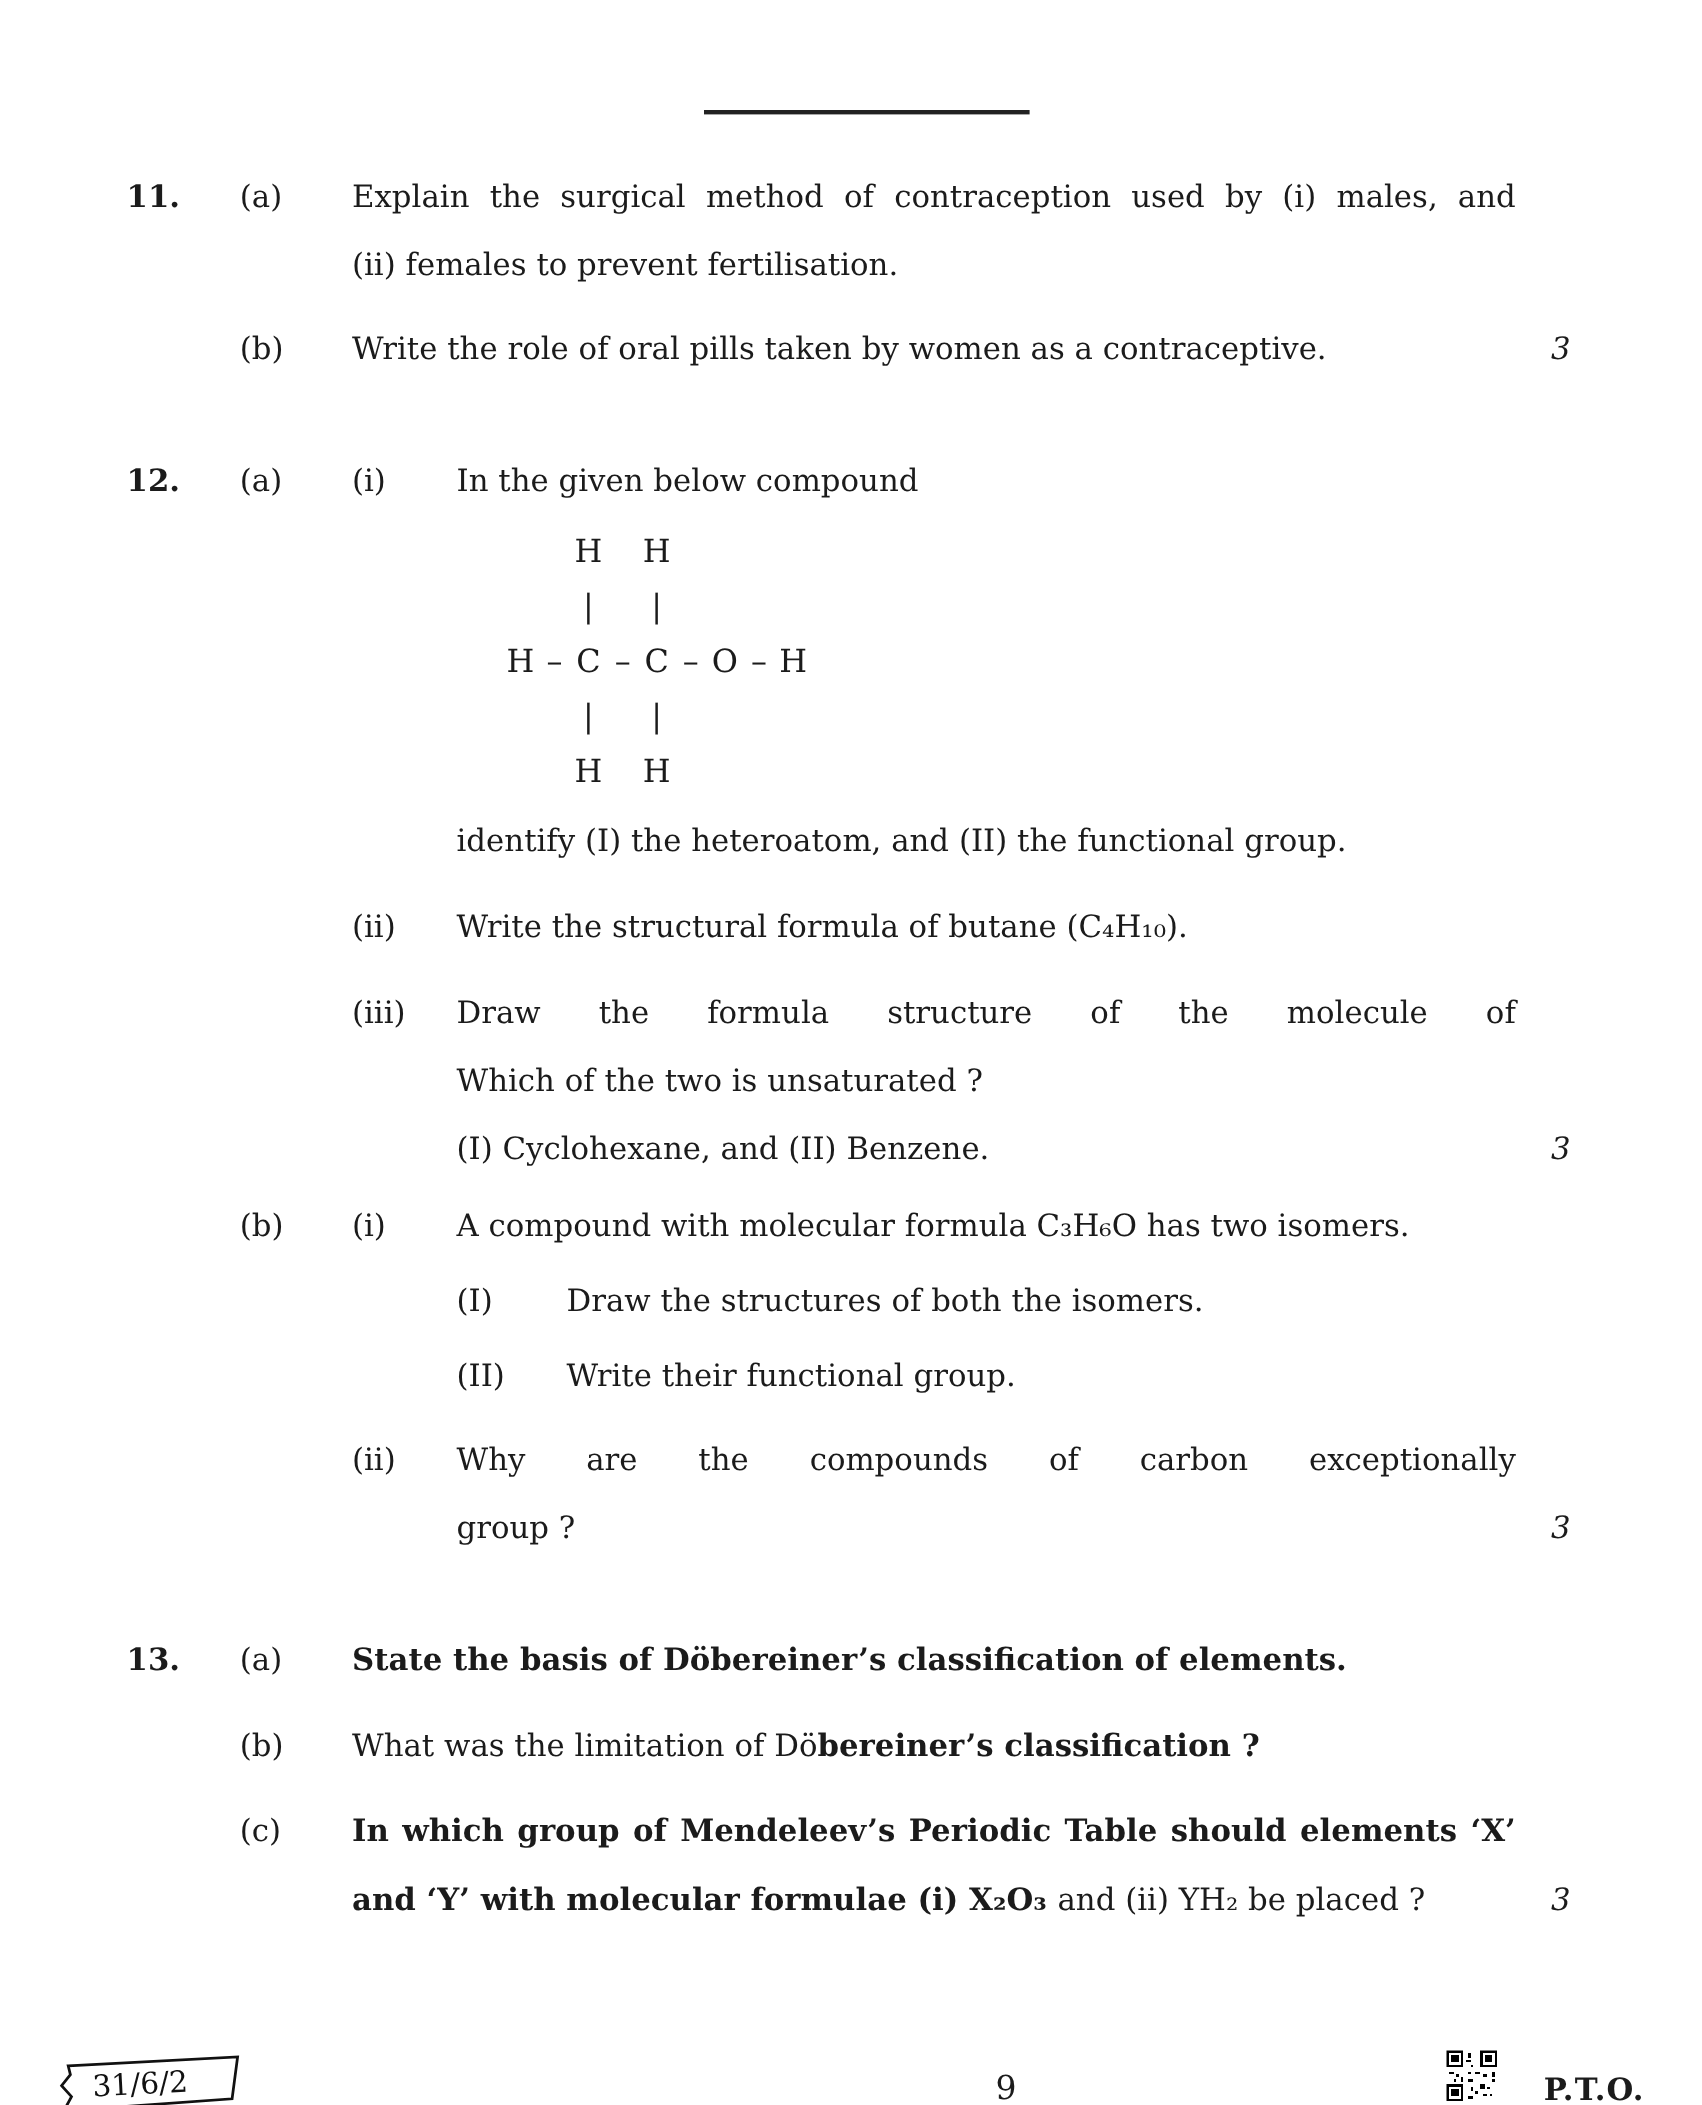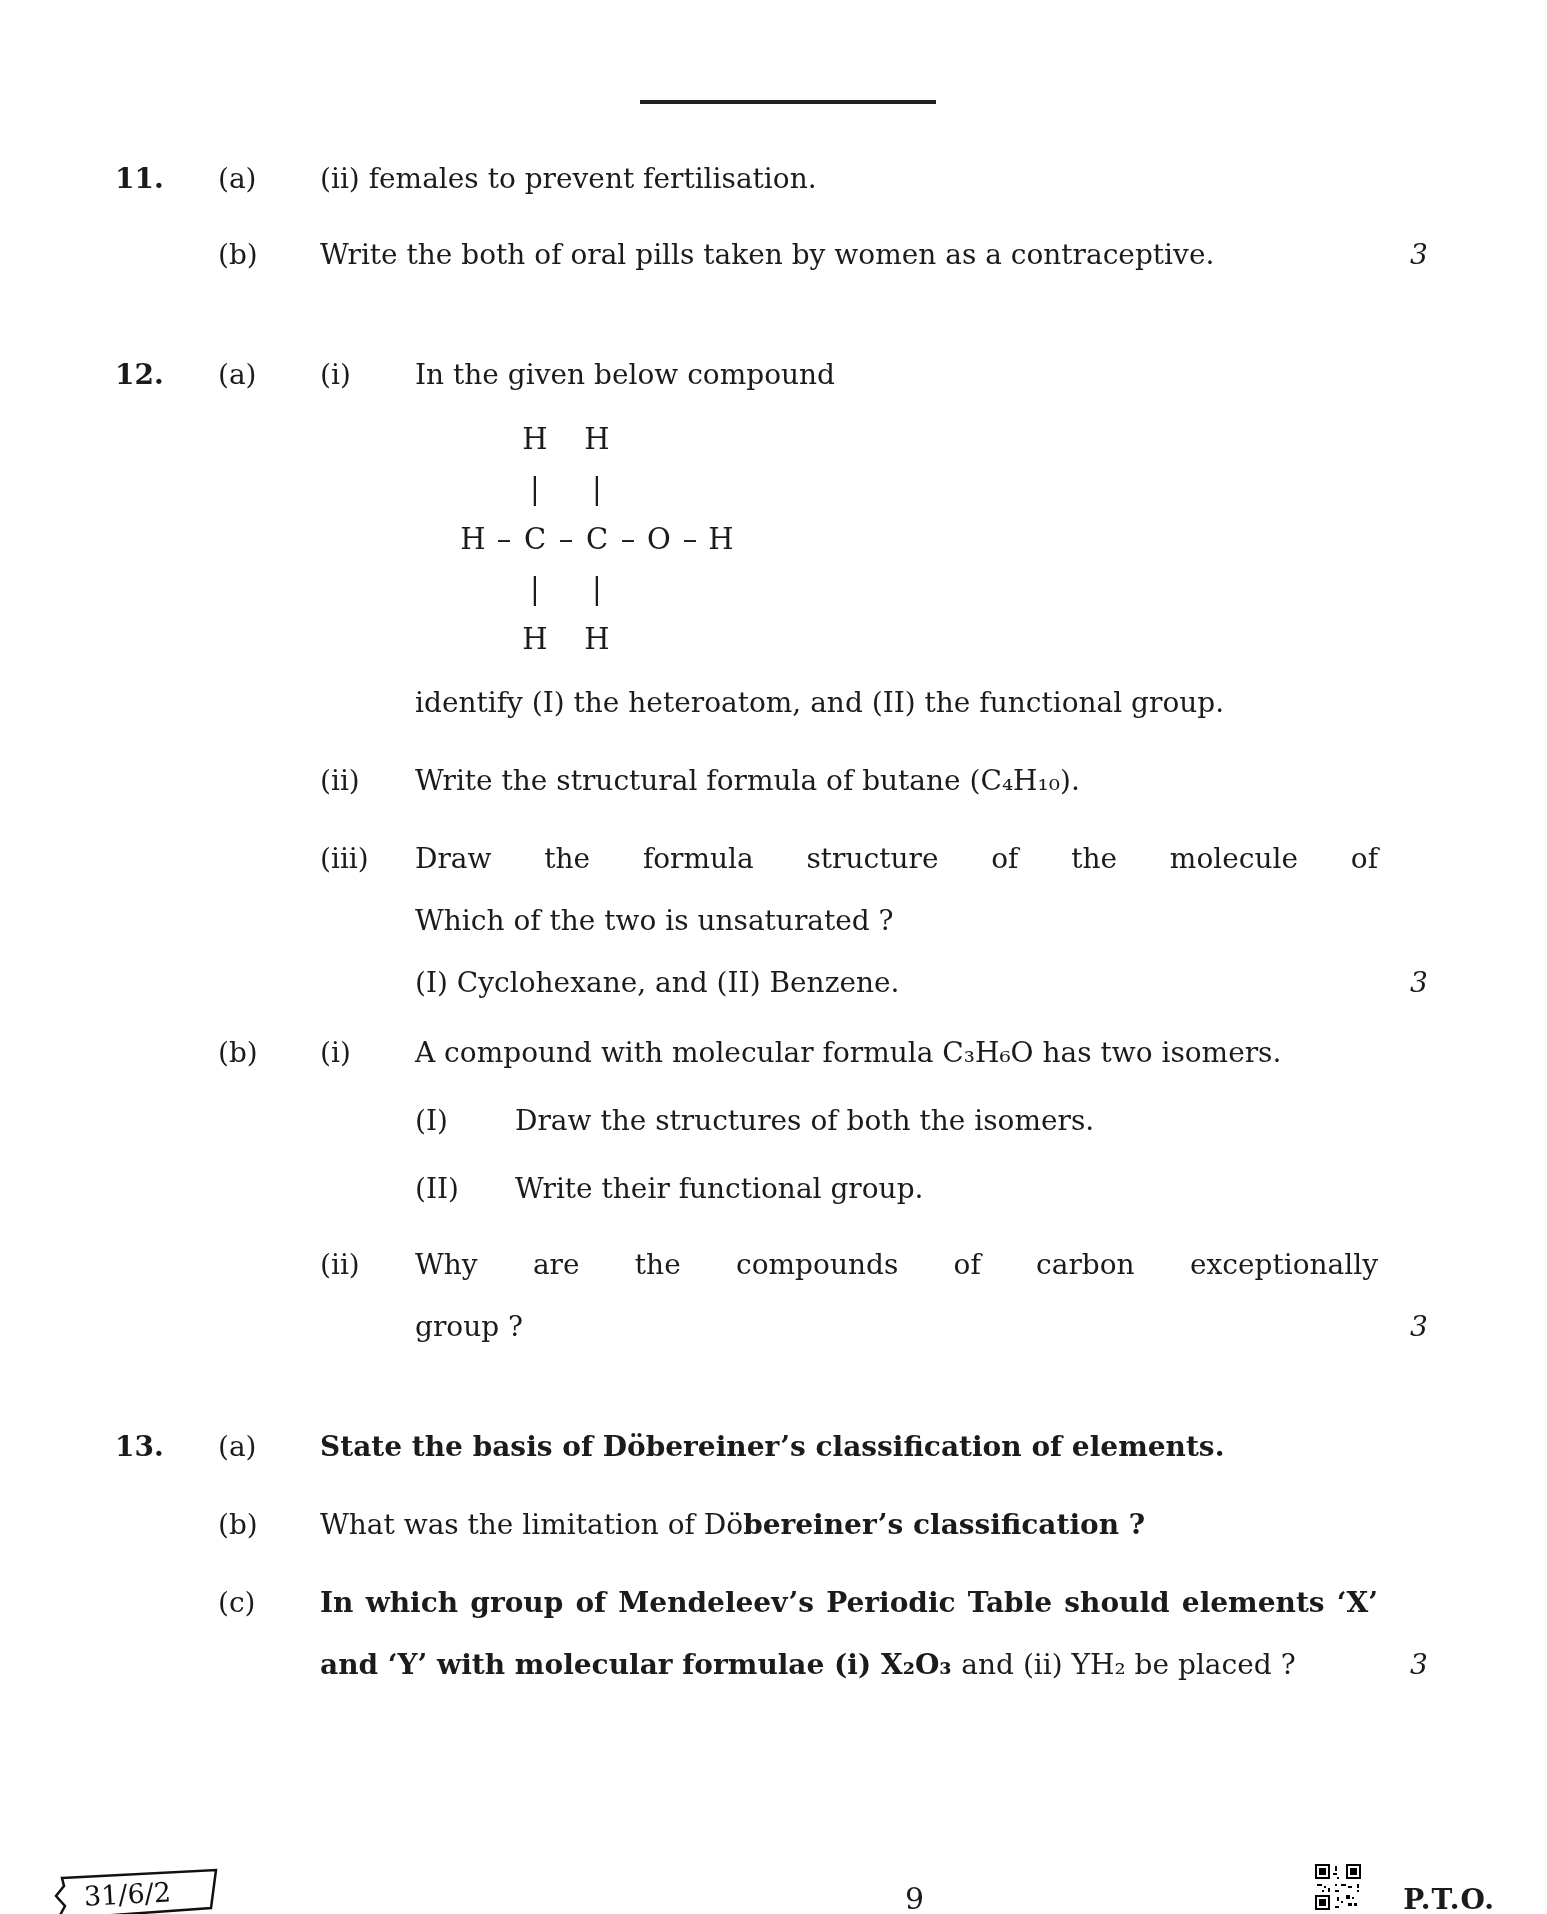--- a/index.html
+++ b/index.html
@@ -62,27 +62,28 @@
 <body>
 
 <div class="page">
 
   <div class="rule"></div>
 
   <div class="row mt44">
     <div class="qnum">11.</div>
     <div class="part">(a)</div>
     <div class="txt3">
+      <span class="jline">Explain the surgical method of contraception used by (i) males, and</span>
       <span class="line">(ii) females to prevent fertilisation.</span>
     </div>
   </div>
 
   <div class="row mt14">
     <div class="part">(b)</div>
-    <div class="txt3">Write the both of oral pills taken by women as a contraceptive.</div>
+    <div class="txt3">Write the role of oral pills taken by women as a contraceptive.</div>
     <div class="marks">3</div>
   </div>
 
   <div class="row mt58">
     <div class="qnum">12.</div>
     <div class="part">(a)</div>
     <div class="roman">(i)</div>
     <div class="txt4">In the given below compound</div>
   </div>
 

